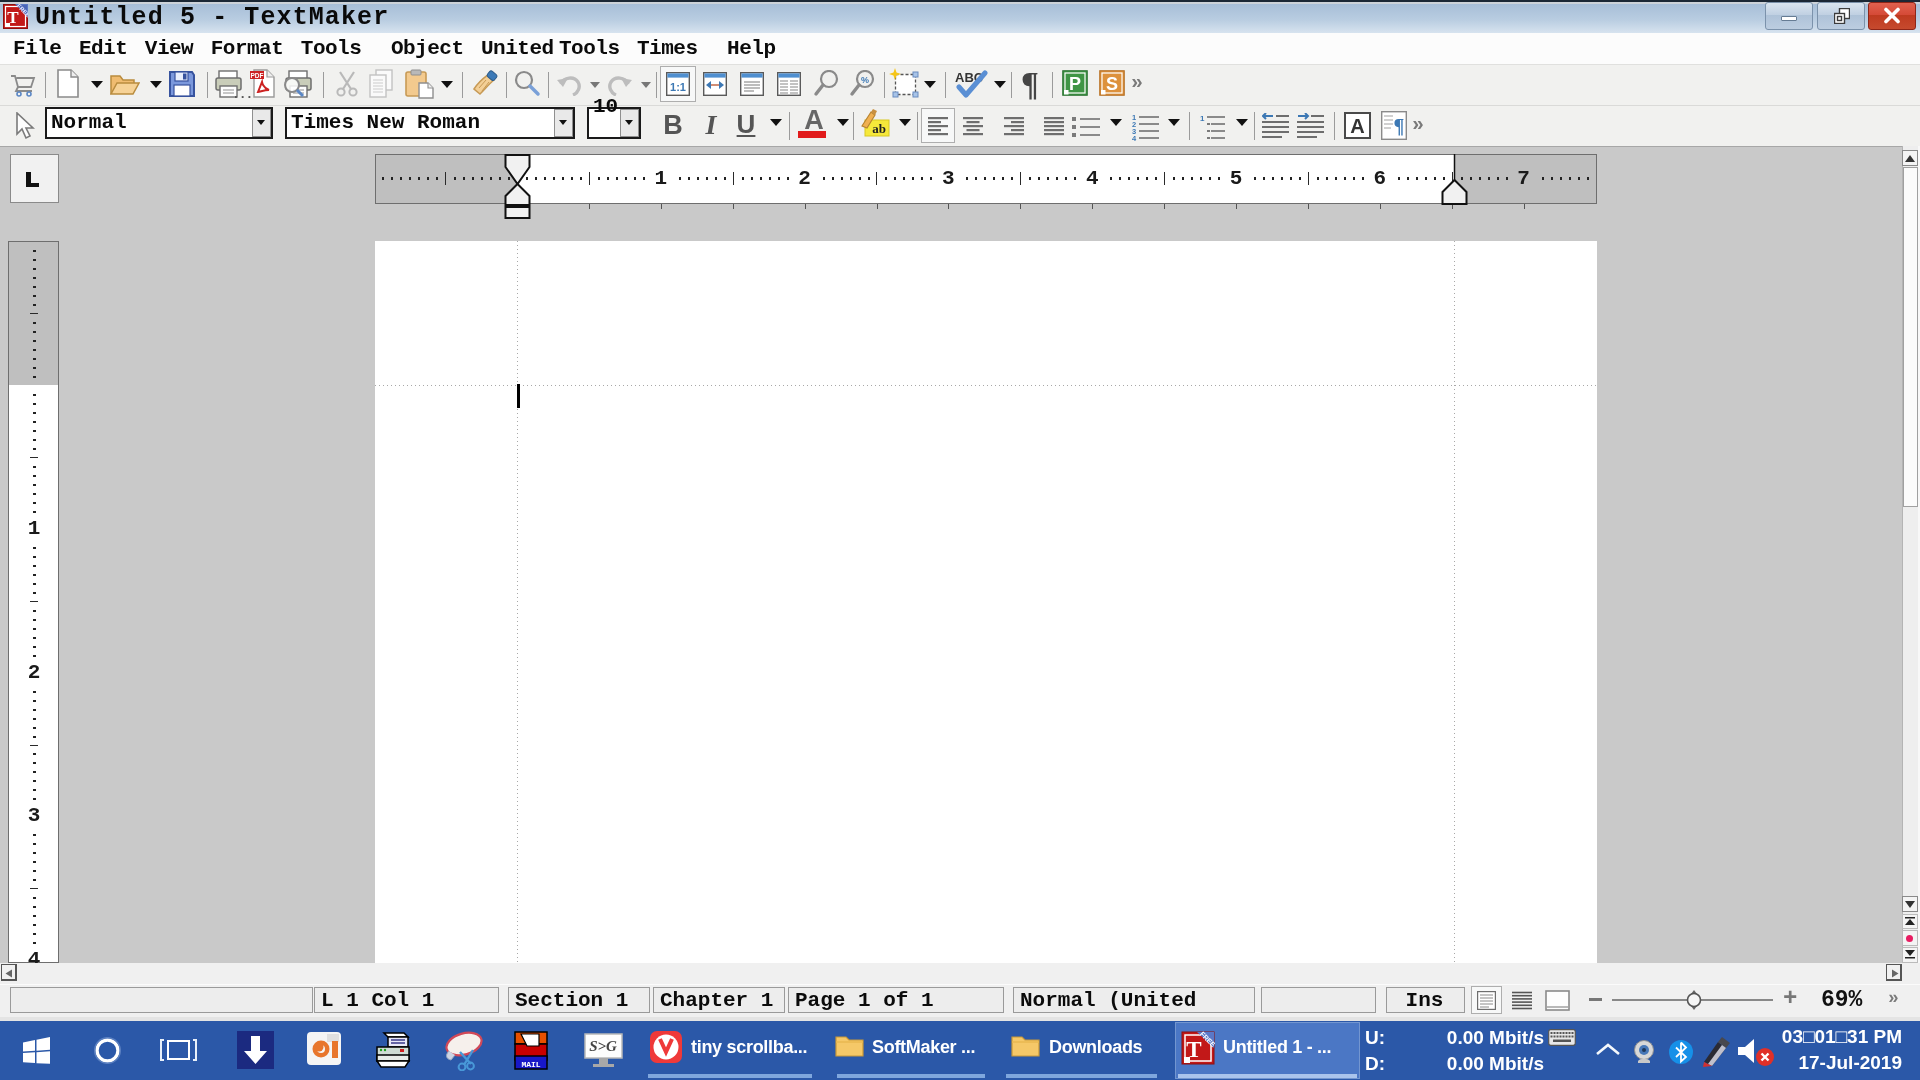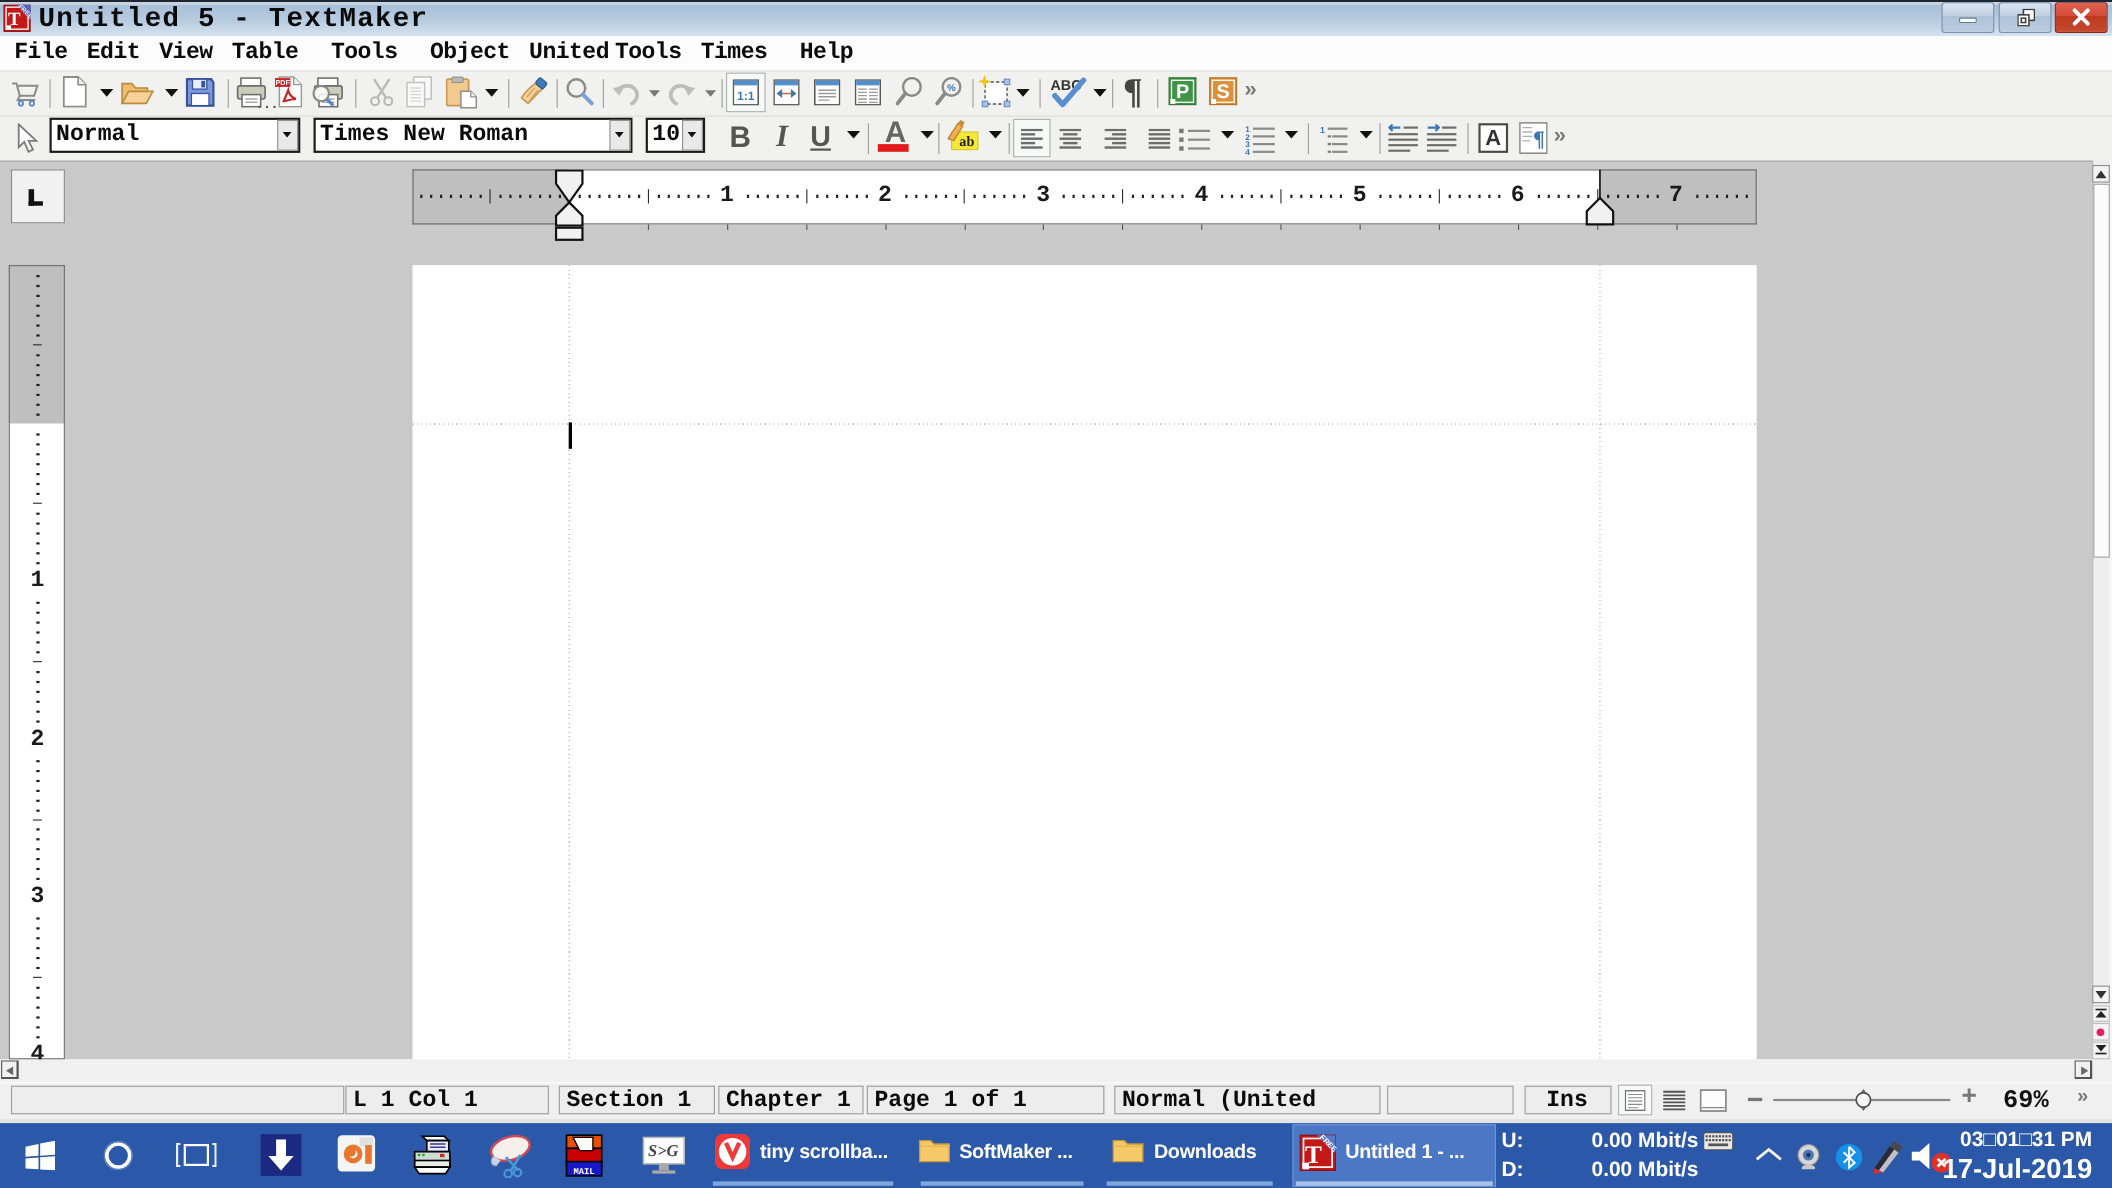--- a/index.html
+++ b/index.html
@@ -45,21 +45,21 @@
 <rect x="0.5" y="5.5" width="10" height="10" fill="#fff" stroke="#3c3c3c" stroke-width="1.4"></rect>
 <rect x="3.5" y="8.5" width="4" height="4" fill="none" stroke="#3c3c3c" stroke-width="1.4"></rect>
 </svg>
 <div style="left:1868px;top:2px;width:48px;height:28px;background:linear-gradient(#e0614f,#d54a37 45%,#bf3a20 46%,#c64a2e);border:1px solid #8e2517;border-radius:3px;"></div>
 <svg style="position:absolute;left:1883px;top:7px;width:18px;height:17px;" viewBox="0 0 18 17">
     <path d="M3 2.5 L15 14.5 M15 2.5 L3 14.5" stroke="#fff" stroke-width="3.6" stroke-linecap="round"></path>
   </svg>
 <div class="t" style="left:13px;top:38px;width:48.4px;height:22px;font-size:21px;letter-spacing:-0.5px;line-height:22px;">File</div>
 <div class="t" style="left:78.9px;top:38px;width:48.4px;height:22px;font-size:21px;letter-spacing:-0.5px;line-height:22px;">Edit</div>
 <div class="t" style="left:144.8px;top:38px;width:48.4px;height:22px;font-size:21px;letter-spacing:-0.5px;line-height:22px;">View</div>
-<div class="t" style="left:210.7px;top:38px;width:72.6px;height:22px;font-size:21px;letter-spacing:-0.5px;line-height:22px;">Table</div>
+<div class="t" style="left:210.7px;top:38px;width:72.6px;height:22px;font-size:21px;letter-spacing:-0.5px;line-height:22px;">Format</div>
 <div class="t" style="left:300.8px;top:38px;width:72.6px;height:22px;font-size:21px;letter-spacing:-0.5px;line-height:22px;">Tools</div>
 <div class="t" style="left:390.9px;top:38px;width:72.6px;height:22px;font-size:21px;letter-spacing:-0.5px;line-height:22px;">Object</div>
 <div class="t" style="left:481.0px;top:38px;width:60.5px;height:22px;font-size:21px;letter-spacing:-0.5px;line-height:22px;">United</div>
 <div class="t" style="left:559.0px;top:38px;width:60.5px;height:22px;font-size:21px;letter-spacing:-0.5px;line-height:22px;">Tools</div>
 <div class="t" style="left:637.0px;top:38px;width:72.6px;height:22px;font-size:21px;letter-spacing:-0.5px;line-height:22px;">Times</div>
 <div class="t" style="left:727.1px;top:38px;width:48.4px;height:22px;font-size:21px;letter-spacing:-0.5px;line-height:22px;">Help</div>
 <svg style="position:absolute;left:8px;top:70px;width:28px;height:28px;" viewBox="0 0 28 28">
 <path d="M3 6 L7 6 L10 17 L23 17 L26 8 L8.5 8" fill="none" stroke="#8b8b8b" stroke-width="1.8"></path>
 <path d="M10 17 L8 21 L24 21" fill="none" stroke="#8b8b8b" stroke-width="1.8"></path>
 <circle cx="11" cy="24" r="2" fill="none" stroke="#5b87c5" stroke-width="1.6"></circle>
@@ -244,21 +244,21 @@
 </svg>
 <div class="combo" style="left:45px;top:107px;width:228px;height:32px;"></div>
 <div class="t" style="left:51px;top:112px;width:198px;height:22px;font-size:21px;line-height:22px;">Normal</div>
 <div class="cbtn" style="left:252px;top:109px;width:19px;height:28px;"></div>
 <div style="left:257px;top:120px;width:0px;height:0px;border-left:4.5px solid transparent;border-right:4.5px solid transparent;border-top:5.5px solid #111;"></div>
 <div class="combo" style="left:285px;top:107px;width:290px;height:32px;"></div>
 <div class="t" style="left:291px;top:112px;width:260px;height:22px;font-size:21px;line-height:22px;">Times New Roman</div>
 <div class="cbtn" style="left:554px;top:109px;width:19px;height:28px;"></div>
 <div style="left:559px;top:120px;width:0px;height:0px;border-left:4.5px solid transparent;border-right:4.5px solid transparent;border-top:5.5px solid #111;"></div>
 <div class="combo" style="left:587px;top:107px;width:54px;height:32px;"></div>
-<div class="t" style="left:593px;top:112px;width:24px;height:22px;font-size:21px;line-height:22px;">10</div>
+<div class="t" style="left:593px;top:96px;width:24px;height:22px;font-size:21px;line-height:22px;">10</div>
 <div class="cbtn" style="left:620px;top:109px;width:19px;height:28px;"></div>
 <div style="left:625px;top:120px;width:0px;height:0px;border-left:4.5px solid transparent;border-right:4.5px solid transparent;border-top:5.5px solid #111;"></div>
 <div style="left:660px;top:112px;width:26px;height:26px;font-family:'Liberation Sans';font-size:27px;line-height:26px;color:#555;text-align:center;"><b>B</b></div>
 <div style="left:698px;top:112px;width:26px;height:26px;font-family:'Liberation Serif';font-style:italic;font-size:28px;line-height:26px;color:#555;text-align:center;"><b>I</b></div>
 <div style="left:733px;top:112px;width:26px;height:26px;font-family:'Liberation Sans';font-size:26px;line-height:25px;color:#555;text-align:center;text-decoration:underline;"><b>U</b></div>
 <div class="dd" style="left:770px;top:119px;width:0px;height:0px;"></div>
 <div class="sep2" style="left:789px;top:112px;width:1px;height:28px;"></div>
 <div style="left:799px;top:108px;width:30px;height:24px;font-family:'Liberation Sans';font-size:27px;line-height:25px;color:#666;text-align:center;"><b>A</b></div>
 <div style="left:798px;top:131px;width:28px;height:7px;background:#e11b1b;"></div>
 <div class="dd" style="left:837px;top:119px;width:0px;height:0px;"></div>
@@ -822,12 +822,12 @@
 <path d="M20 6 L24 1 L32 7 L28 12 Z" fill="#48484e"></path>
 <path d="M24 9 L28 12 L14 30 L10 28 Z" fill="#c0c0cc"></path>
 <path d="M6 26 L14 30 L5 31 Z" fill="#d03030"></path>
 </svg>
 <svg style="position:absolute;left:1737px;top:1037px;width:40px;height:30px;" viewBox="0 0 40 30">
 <polygon points="1,10 8,10 17,2 17,26 8,18 1,18" fill="#fff"></polygon>
 <circle cx="28" cy="20" r="9" fill="#e03028"></circle>
 <path d="M24.5 16.5 L31.5 23.5 M31.5 16.5 L24.5 23.5" stroke="#fff" stroke-width="2.4"></path>
 </svg>
 <div style="left:1762px;top:1026px;width:140px;height:22px;font-family:'Liberation Sans';font-weight:bold;color:#fff;font-size:19px;line-height:22px;text-align:right;white-space:nowrap;">03□01□31 PM</div>
-<div style="left:1762px;top:1052px;width:140px;height:22px;font-family:'Liberation Sans';font-weight:bold;color:#fff;font-size:25px;line-height:22px;text-align:right;white-space:nowrap;">17-Jul-2019</div>
+<div style="left:1762px;top:1052px;width:140px;height:22px;font-family:'Liberation Sans';font-weight:bold;color:#fff;font-size:19px;line-height:22px;text-align:right;white-space:nowrap;">17-Jul-2019</div>
 </body></html>

